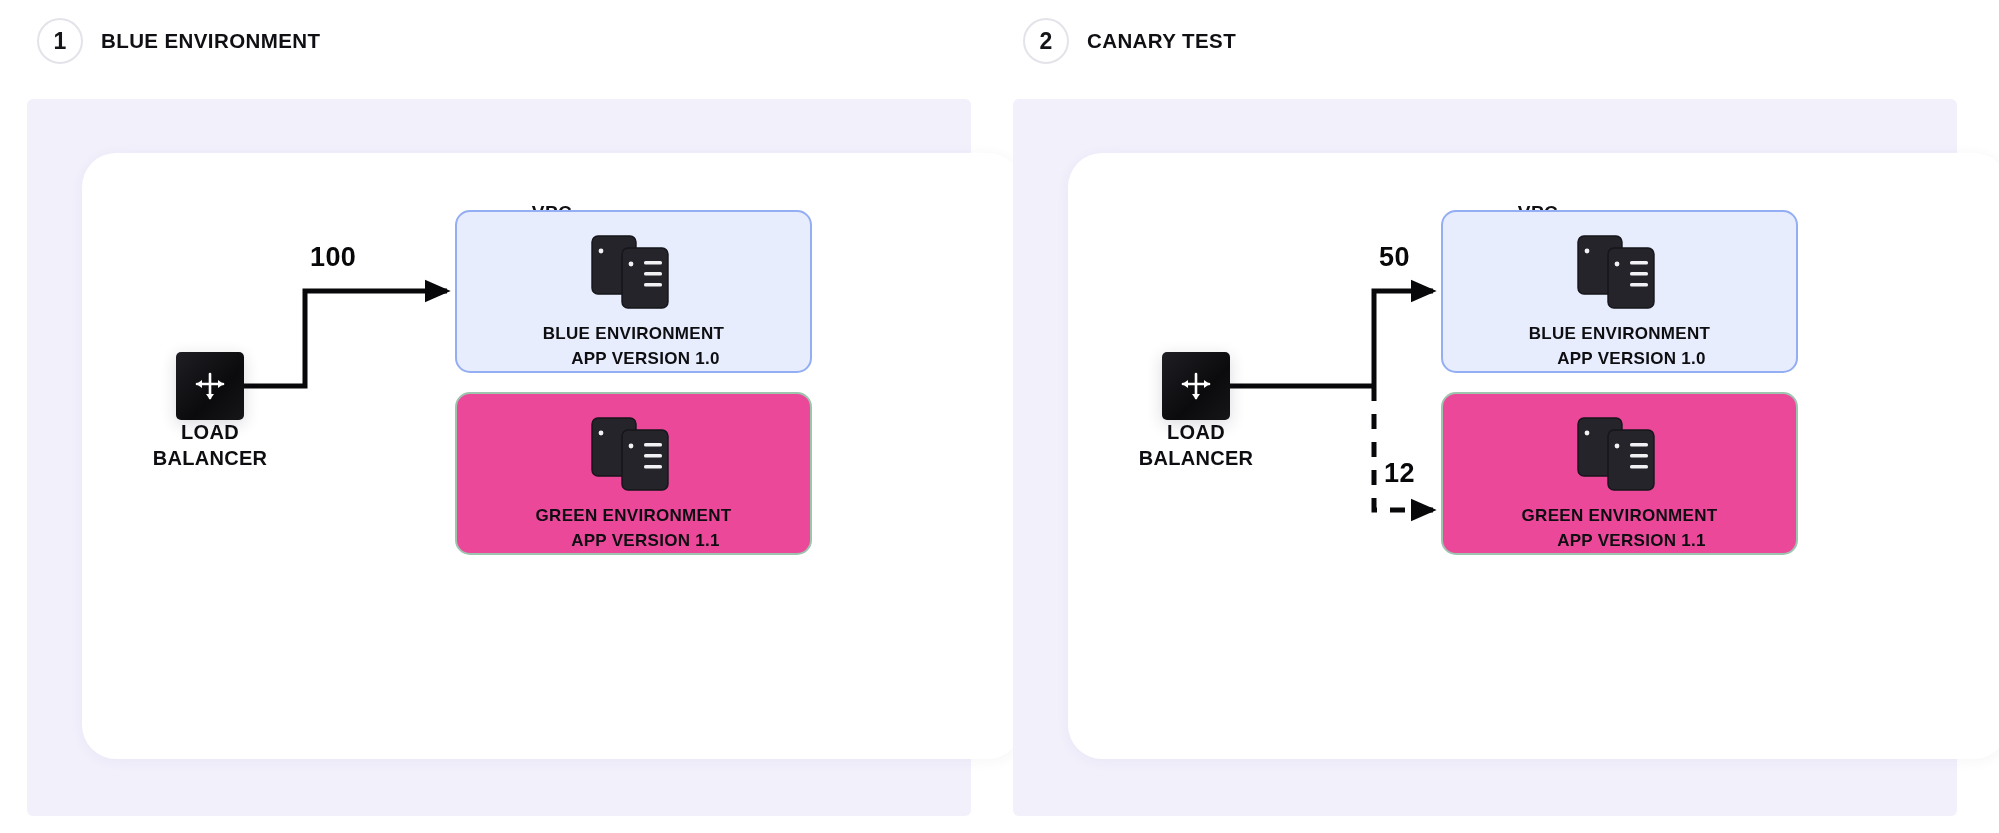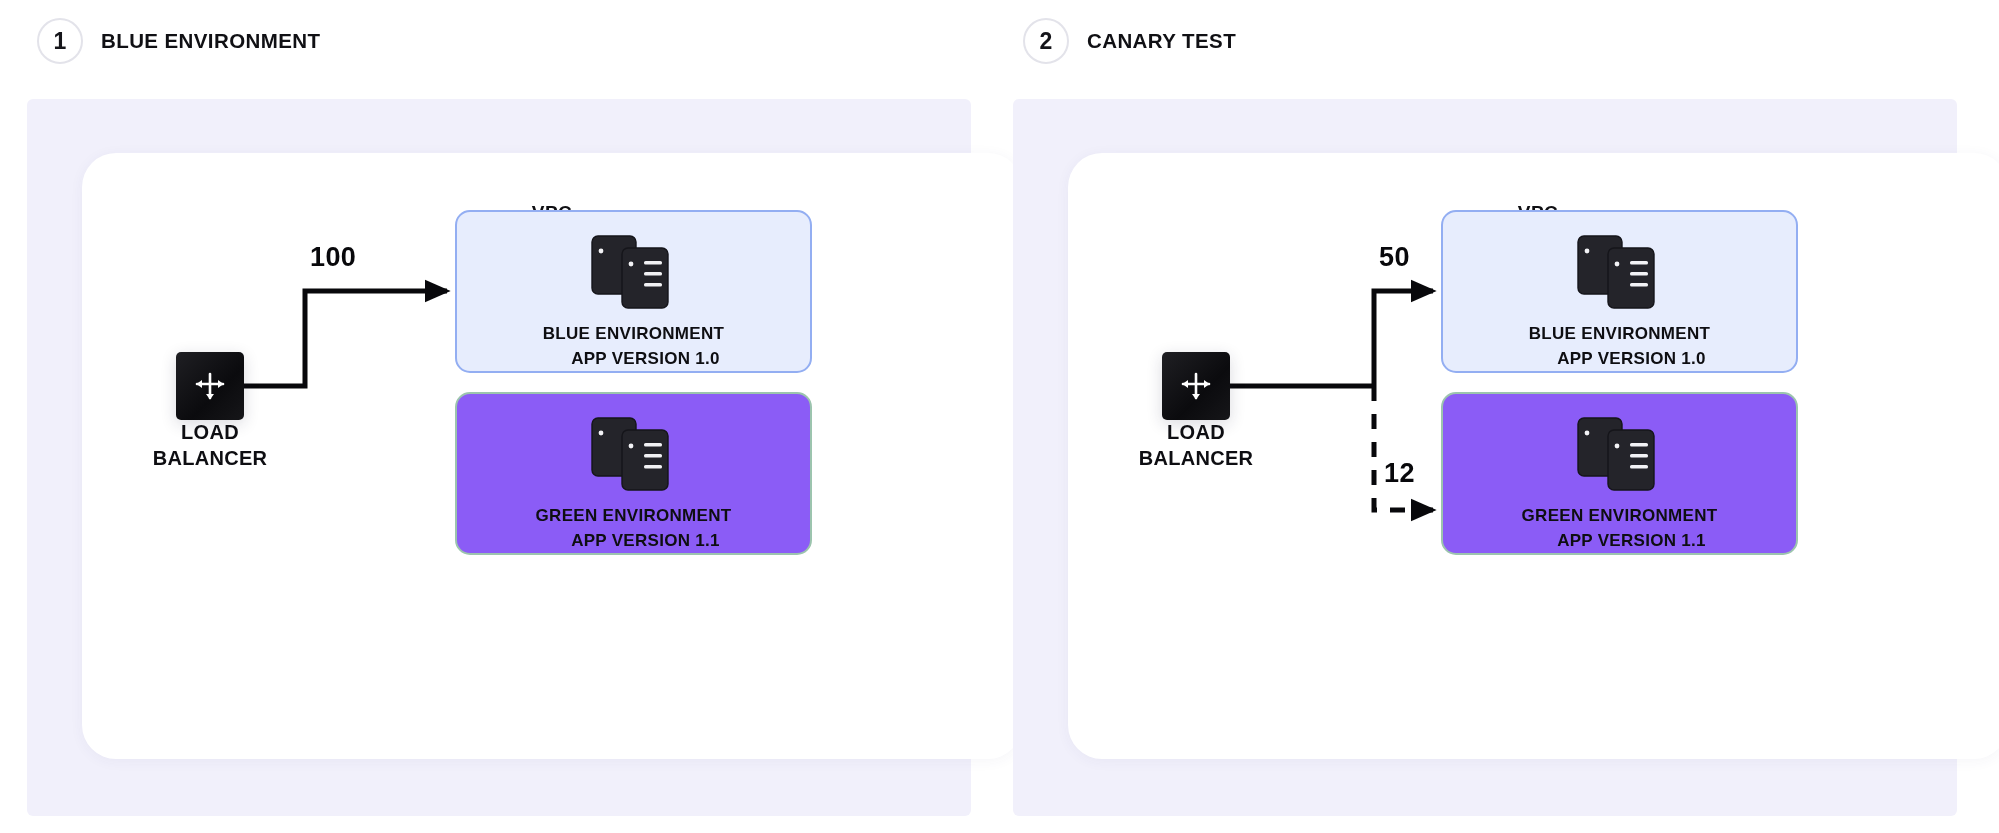--- a/index.html
+++ b/index.html
@@ -101,21 +101,21 @@
     left: 373px;
     width: 357px;
     border-radius: 15px;
     border-width: 2.5px;
     border-style: solid;
     display: flex;
     flex-direction: column;
     align-items: center;
   }
   .env-box.blue  { top: 57px;  height: 163px; background: #e7edfd; border-color: #93aef2; }
-  .env-box.green { top: 239px; height: 163px; background: #8b5cf6; border-color: #9cc4ae; }
+  .env-box.green { top: 239px; height: 163px; background: #ec4899; border-color: #9cc4ae; }
 
   .env-icon { margin-top: 22px; height: 76px; }
   .env-name {
     margin-top: 12px;
     font-size: 17px;
     font-weight: 700;
     letter-spacing: 0.3px;
     color: #0e0e12;
     line-height: 1.45;
     text-align: center;

